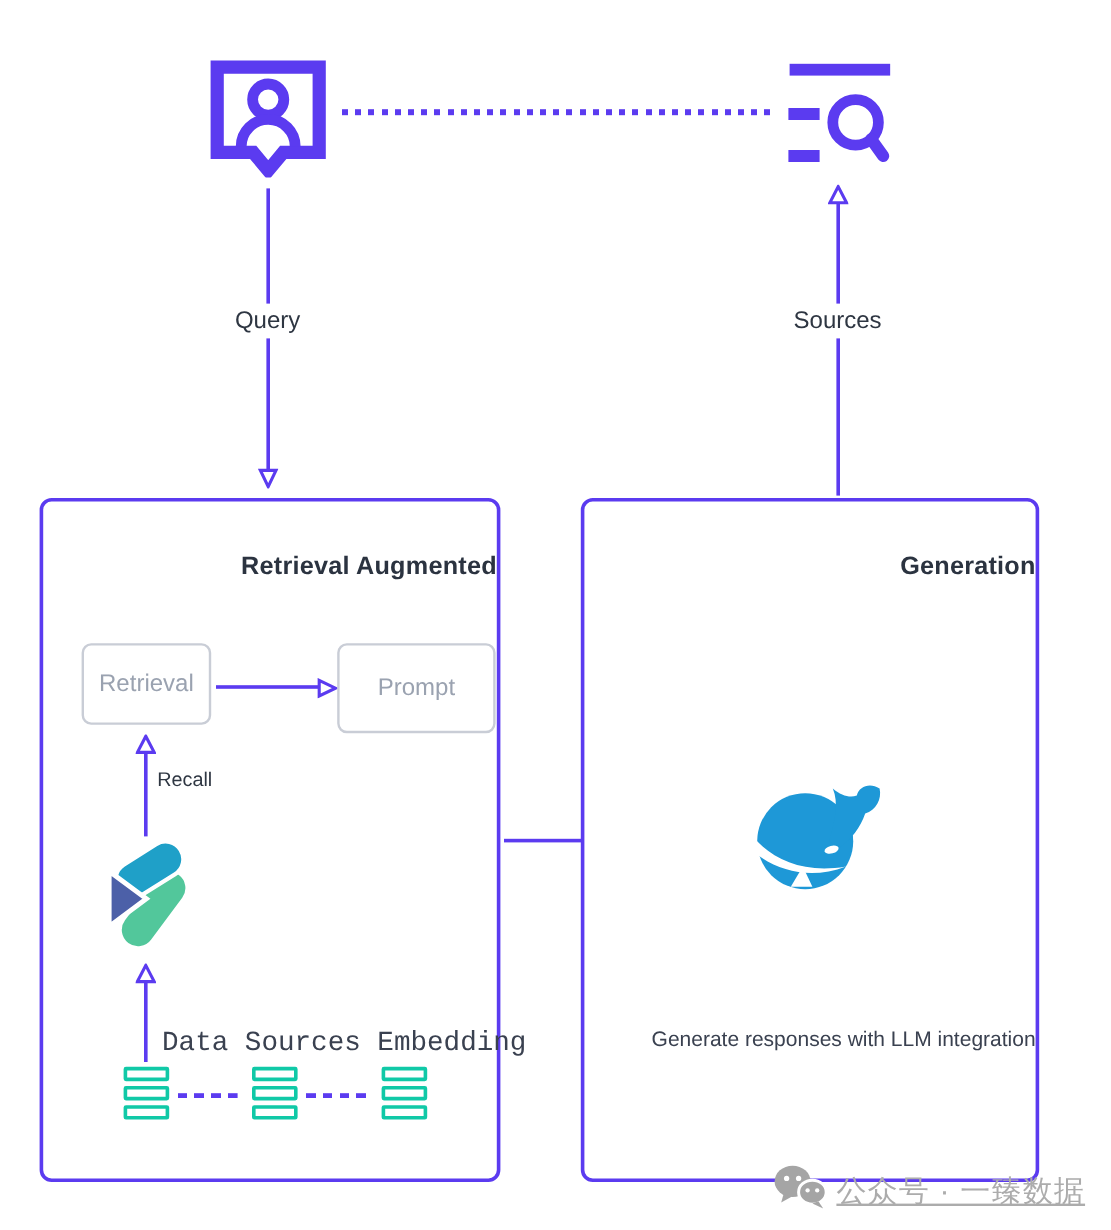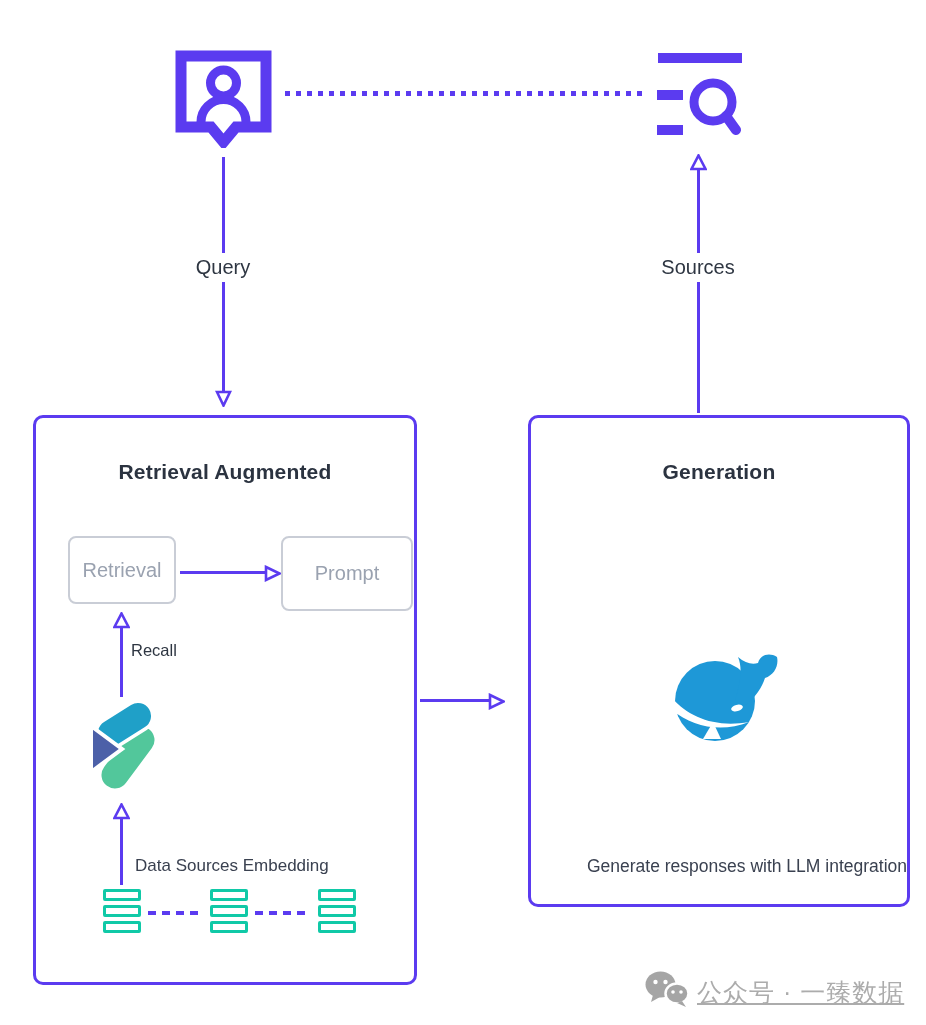--- a/index.html
+++ b/index.html
@@ -23,30 +23,30 @@
   .head{fill:#fff;stroke:var(--accent-purple,#5B3BF0);stroke-width:2.6;stroke-linejoin:miter;}
   .flow-label{
     position:absolute;transform:translateX(-50%);background:#fff;
     padding:3px 8px;font-size:20px;color:var(--text-dark,#2E3642);white-space:nowrap;
   }
   .big-box{
     position:absolute;background:#fff;border:3px solid var(--accent-purple,#5B3BF0);
     border-radius:10px;box-sizing:border-box;
   }
   .box-title{
-    position:absolute;left:0;top:42px;width:100%;text-align:center;
+    position:absolute;left:0;top:42px;width:100%;text-align:right;
     font-weight:700;font-size:21px;color:#2B3340;letter-spacing:.2px;
   }
   .node{
     position:absolute;display:flex;align-items:center;justify-content:center;
     border:2px solid var(--node-border-gray,#C9CDD6);border-radius:8px;background:#fff;
     font-size:20px;color:var(--node-text-gray,#9AA2B0);box-sizing:border-box;
   }
   .small-label{position:absolute;font-size:16.5px;color:var(--text-dark,#2E3642);white-space:nowrap;}
-  .mid-label{position:absolute;font-size:17px;color:#3A4150;white-space:nowrap;}
+  .mid-label{position:absolute;font-size:23px;color:#3A4150;white-space:nowrap;font-family:Liberation Mono, monospace;}
   .stack{position:absolute;width:38px;}
   .stack .bar{
     height:12px;margin-bottom:4px;background:#fff;border-radius:2px;
     border:3px solid var(--stack-teal,#10C9A7);box-sizing:border-box;
   }
   .caption{position:absolute;left:0;width:100%;text-align:right;font-size:17.5px;color:#3A4150;}
   .logo-teal{stroke:var(--logo-teal,#1FA0C8);}
   .logo-green{stroke:var(--logo-green,#52C79B);}
   .logo-indigo{fill:var(--logo-indigo,#4C60A8);}
   .whale{fill:var(--whale-blue,#1E98D7);}
@@ -135,21 +135,21 @@
     </div>
     <div class="dash-h" style="left:112px;top:493px;width:50px"></div>
     <div class="dash-h" style="left:219px;top:493px;width:50px"></div>
   </div>
 
   <div class="line-h" style="left:420px;top:699px;width:69px"></div>
   <svg class="abs" style="left:488px;top:693px" width="17" height="17" viewBox="0 0 17 17">
     <polygon points="2,2 15.5,8.5 2,15" class="head"></polygon>
   </svg>
 
-  <div class="big-box" style="left:528px;top:415px;width:382px;height:492px">
+  <div class="big-box" style="left:484px;top:415px;width:382px;height:570px">
     <div class="box-title">Generation</div>
 
     <svg class="abs" style="left:140px;top:233px" width="110" height="95" viewBox="0 0 110 95">
       <circle cx="44" cy="50" r="40" class="whale"></circle>
       <path d="M64 50 C 69 32, 72 18, 67 6 C 74 12, 81 14, 87 12 C 89 4, 98 1, 106 6 C 108 15, 103 24, 94 27 C 90 39, 82 49, 73 55 Z" class="whale"></path>
       <path d="M2 48 C 18 66, 44 77, 78 71 C 50 82, 22 76, 1 59 Z" fill="#fff"></path>
       <ellipse cx="66" cy="57" rx="6" ry="3.2" transform="rotate(-15 66 57)" fill="#fff"></ellipse>
       <path d="M32 88 L 42 71 L 50 88 Z" fill="#fff"></path>
     </svg>
 

